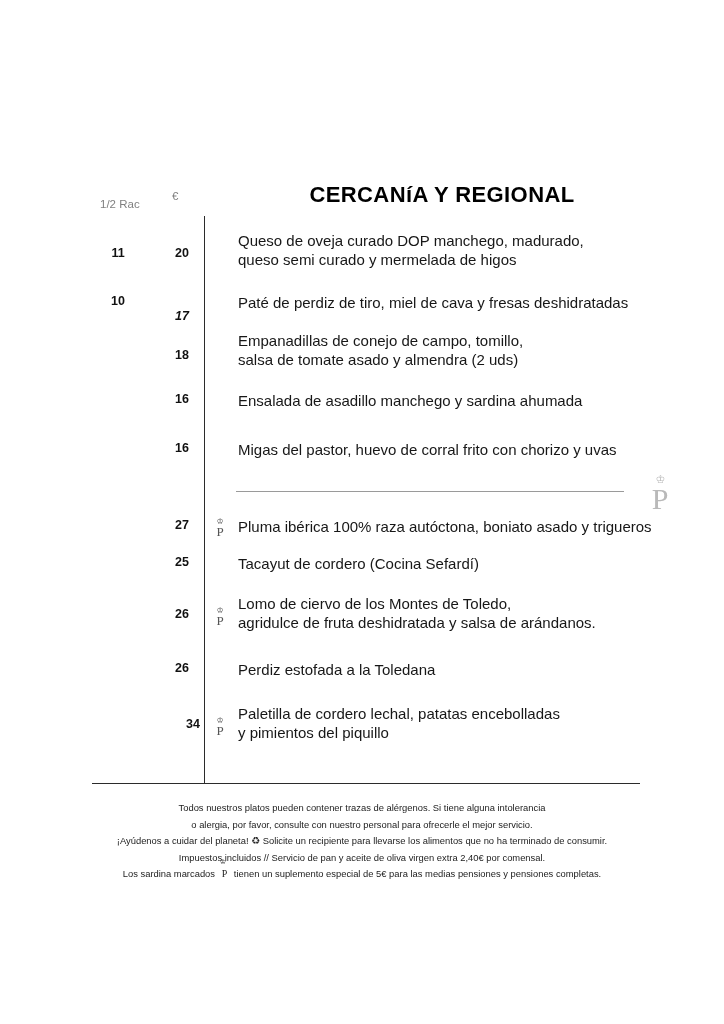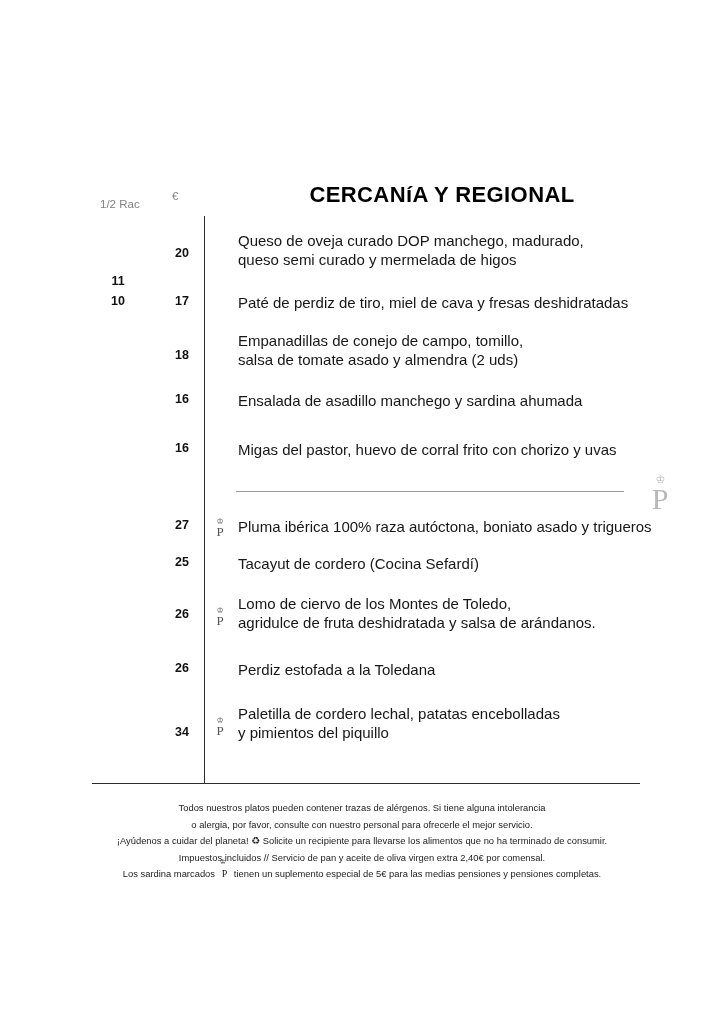--- a/index.html
+++ b/index.html
@@ -195,30 +195,30 @@
   <div class="sep-rule"></div>
   <div class="hline-bottom"></div>
 
   <div class="watermark">
     <span class="crown">♔</span>
     <span class="pletter">P</span>
   </div>
 
   <div class="items" id="items">
       <div class="item" style="top: 232px;">
-        <span class="price-half" style="top: 14px; margin-top: 28px;">11</span>
+        <span class="price-half" style="top: 14px;">11</span>
         <span class="price-full" style="top: 14px;">20</span>
         <div class="desc">
           <div>Queso de oveja curado  DOP manchego, madurado,</div>
           <div>queso semi curado  y mermelada de higos</div>
         </div>
       </div>
       <div class="item" style="top: 294px;">
         <span class="price-half" style="top: 0px;">10</span>
-        <span class="price-full" style="top: 0px;">17</span>
+        <span class="price-full" style="top: 15px; font-style: italic;">17</span>
         <div class="desc">
           <div>Paté de perdiz de tiro, miel de cava y fresas deshidratadas</div>
         </div>
       </div>
       <div class="item" style="top: 332px;">
         <span class="price-full" style="top: 16px;">18</span>
         <div class="desc">
           <div>Empanadillas de conejo de campo, tomillo,</div>
           <div>salsa de tomate asado y almendra (2 uds)</div>
         </div>
@@ -256,21 +256,21 @@
           <div>agridulce de fruta deshidratada  y salsa de arándanos.</div>
         </div>
       </div>
       <div class="item" style="top: 661px;">
         <span class="price-full" style="top: 0px;">26</span>
         <div class="desc">
           <div>Perdiz estofada a la Toledana</div>
         </div>
       </div>
       <div class="item" style="top: 705px;">
-        <span class="price-full" style="top: 20px;">34</span>
+        <span class="price-full" style="top: 12px; text-align: right;">34</span>
         <span class="pmark" style="top: 13px;"><span class="crown">♔</span><span>P</span></span>
         <div class="desc">
           <div>Paletilla de cordero lechal, patatas encebolladas</div>
           <div>y pimientos del piquillo</div>
         </div>
       </div>
     </div>
 
   <div class="footer">
     <div>Todos nuestros platos pueden contener trazas de alérgenos.  Si tiene alguna intolerancia</div>

